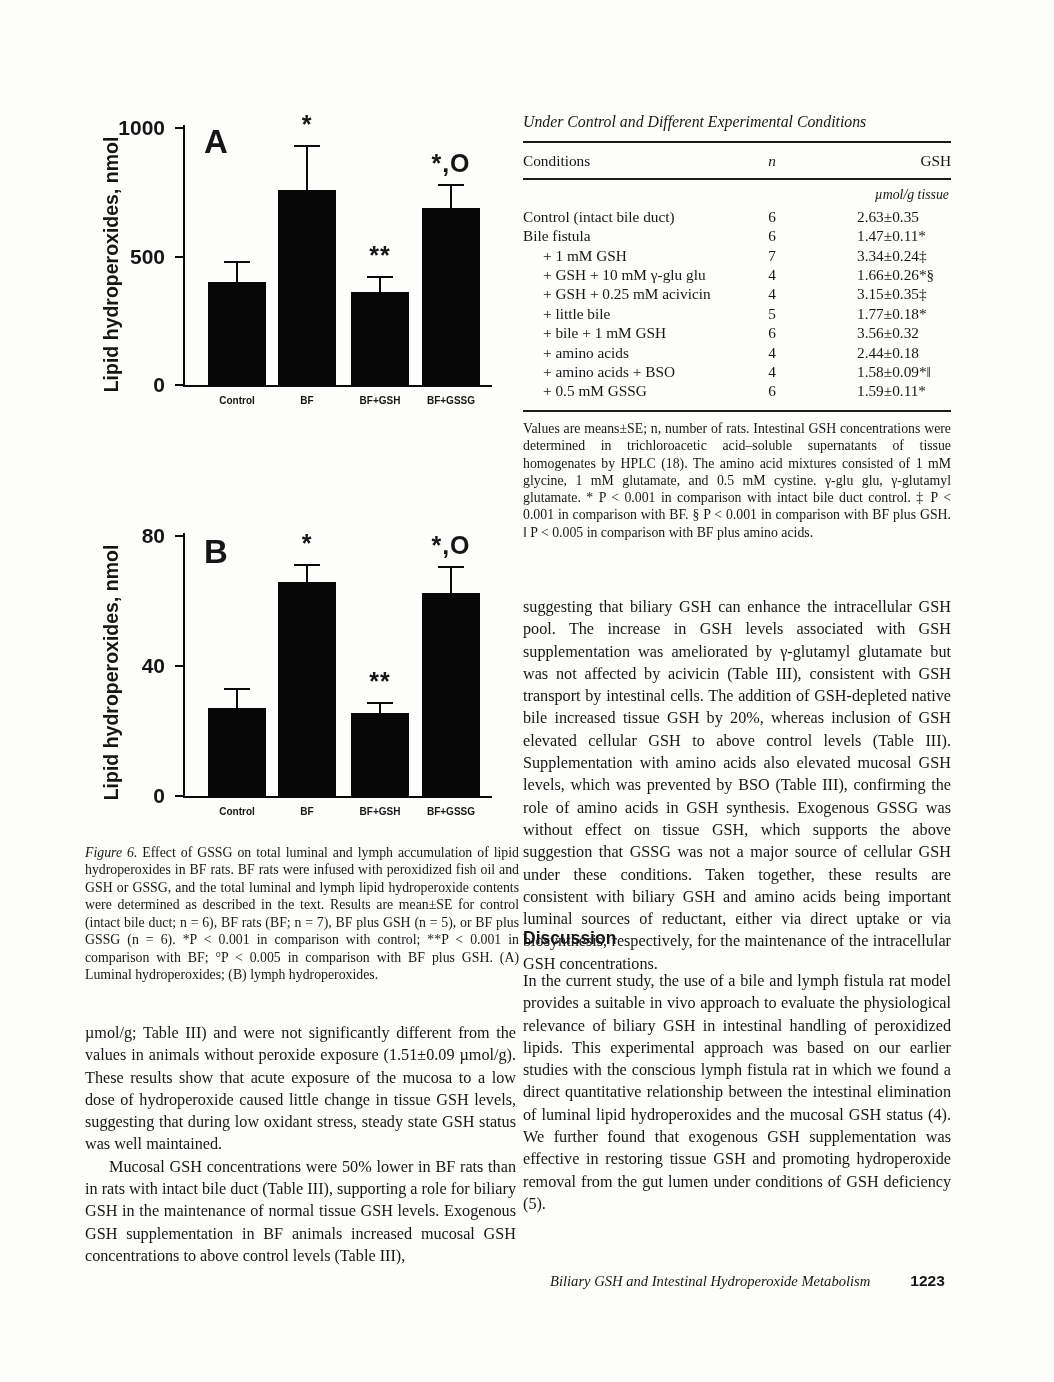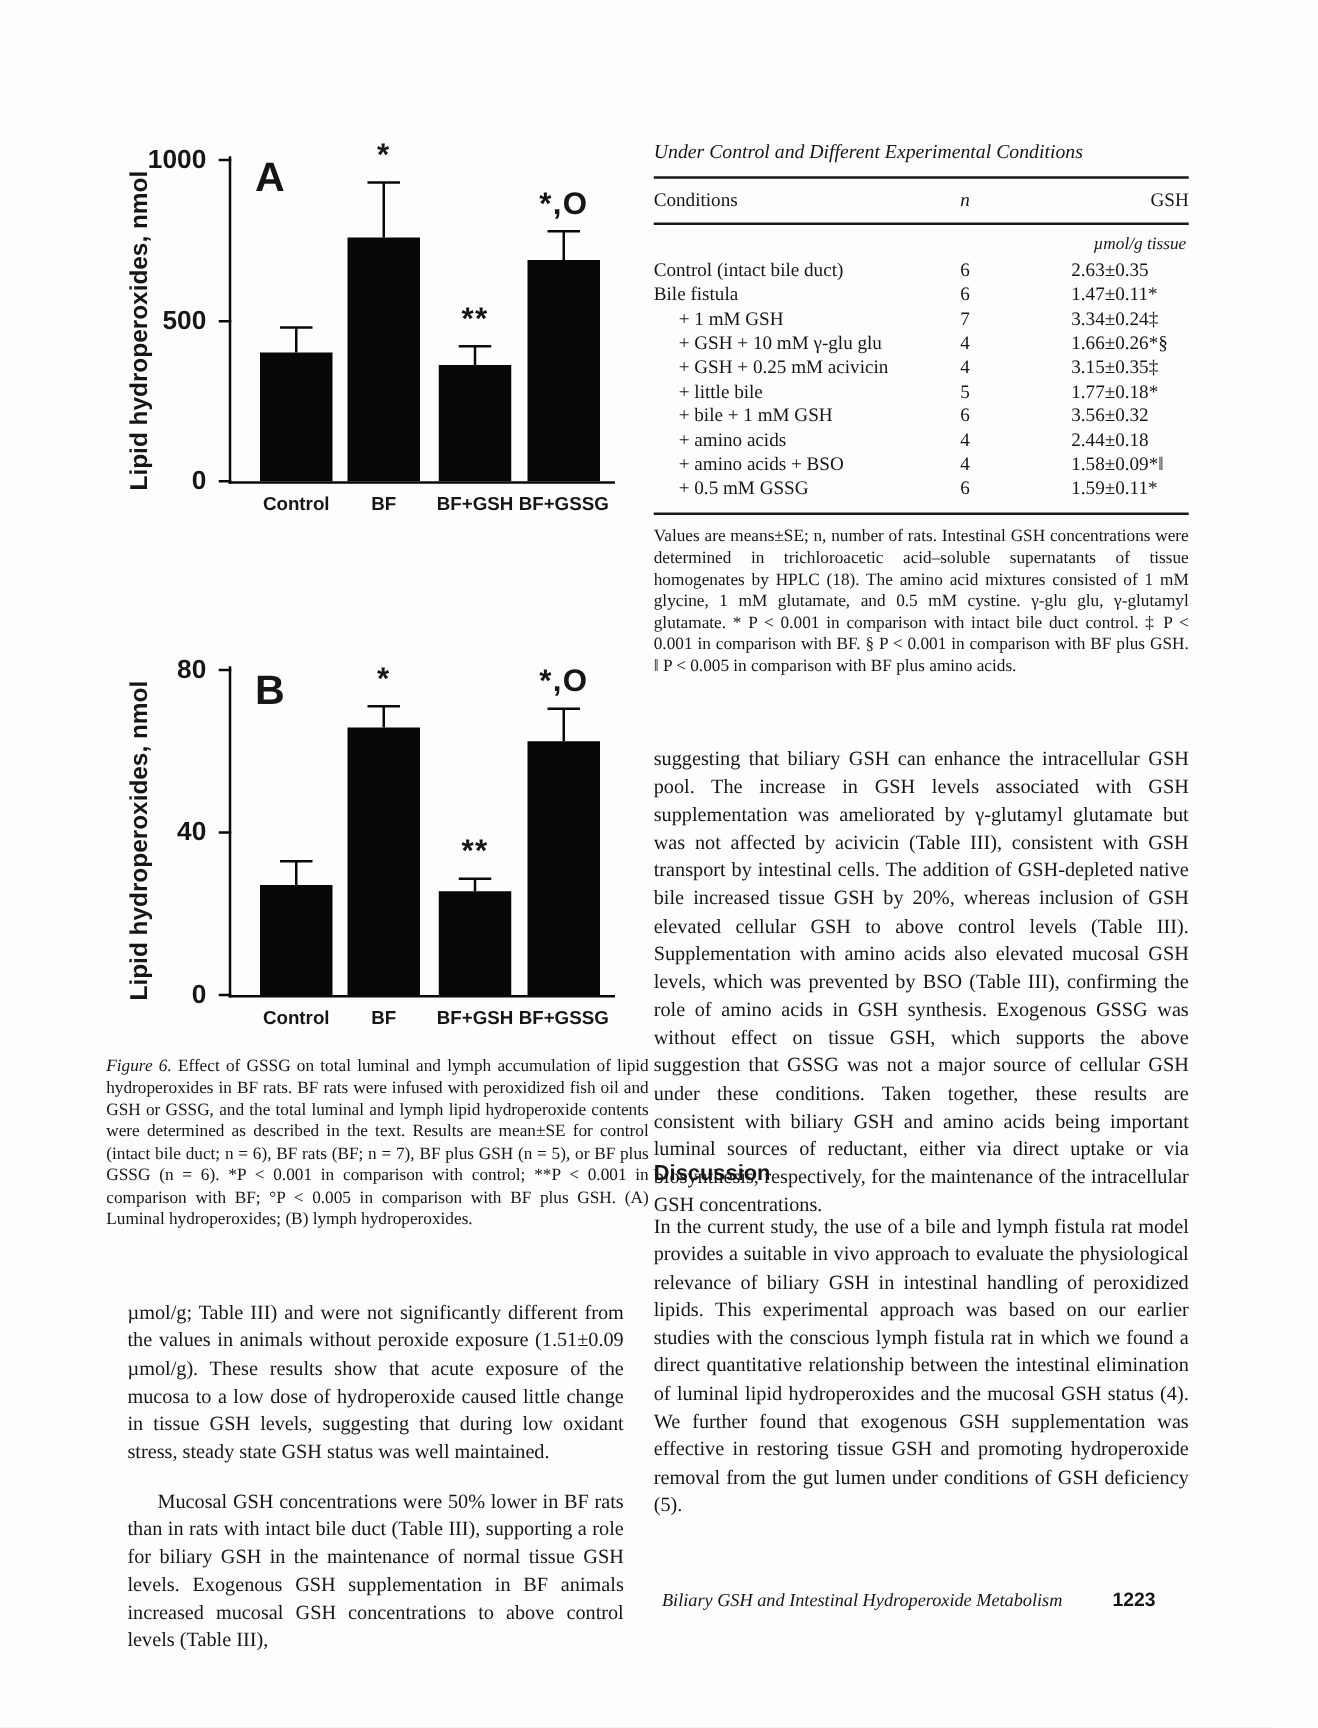--- a/index.html
+++ b/index.html
@@ -16,34 +16,34 @@
   .axis-x{position:absolute;height:2px;background:#0a0a0a;}
   .tickmark{position:absolute;height:2px;background:#0a0a0a;}
   .ticklab{position:absolute;width:72px;text-align:right;
     font-family:"Liberation Sans",sans-serif;font-weight:bold;font-size:21px;line-height:24px;}
   .bar{position:absolute;background:#070707;}
   .whisk{position:absolute;width:2px;background:#0a0a0a;}
   .wcap{position:absolute;height:2px;background:#0a0a0a;}
   .ann{position:absolute;width:140px;text-align:center;
     font-family:"Liberation Sans",sans-serif;font-weight:bold;font-size:25px;letter-spacing:1px;}
   .cat{position:absolute;width:120px;text-align:center;
-    font-family:"Liberation Sans",sans-serif;font-weight:bold;font-size:15px;}
+    font-family:"Liberation Sans",sans-serif;font-weight:bold;font-size:10px;}
   .panel{position:absolute;left:116px;top:20px;
     font-family:"Liberation Sans",sans-serif;font-weight:bold;font-size:33px;}
   .ylab{position:absolute;left:-104px;white-space:nowrap;transform:rotate(-90deg);
     font-family:"Liberation Sans",sans-serif;font-weight:bold;font-size:19.5px;}
   #chartA .ylab{top:150px;}
   #chartB .ylab{top:148px;}
   
   .caption{position:absolute;left:85px;top:830px;width:434px;
     font-size:13.8px;line-height:17.5px;text-align:justify;}
   .caption .cap-label{font-style:italic;}
   .leftbody{position:absolute;left:85px;top:1022px;width:431px;
     font-size:16.2px;line-height:22.3px;text-align:justify;}
-  .leftbody p{margin:17px;}
+  .leftbody p{margin:0;}
   .leftbody p.indent{text-indent:24px;}
   
   .rightcol{position:absolute;left:523px;width:428px;}
   .tblock{top:112px;}
   .ttitle{font-style:italic;font-size:15.8px;line-height:19.5px;}
   .rule{background:#1b1b1b;}
   .rule-top{height:2px;margin-top:9px;}
   .rule-mid{height:2.5px;}
   .rule-bot{height:2.5px;margin-top:9px;}
   .trow{display:grid;grid-template-columns:1fr 58px 150px;
@@ -58,22 +58,22 @@
   .cell-g{padding-left:56px;}
   .cell-c.indent{padding-left:20px;}
   .tfoot{top:420px;font-size:13.8px;line-height:17.3px;text-align:justify;}
   
   .rbody1{top:596px;font-size:16.2px;line-height:22.3px;text-align:justify;}
   .rhead{top:928px;font-family:"Liberation Sans",sans-serif;font-weight:bold;font-size:17.5px;}
   .rbody2{top:970px;font-size:16.2px;line-height:22.3px;text-align:justify;}
   .rbody2 p{margin:0;}
   .rbody2 p.indent{text-indent:24px;}
   
-  .footer{position:absolute;left:513px;top:1272px;width:428px;
-    display:flex;justify-content:center;align-items:baseline;gap:40px;}
+  .footer{position:absolute;left:550px;top:1272px;width:428px;
+    display:flex;justify-content:flex-start;align-items:baseline;gap:40px;}
   .ftitle{font-style:italic;font-size:14.6px;}
   .fpage{font-family:"Liberation Sans",sans-serif;font-weight:bold;font-size:15.5px;}
 </style>
 </head>
 <body>
 
 <div class="page">
 
   <div class="chart" id="chartA">
     <div class="ylab">Lipid hydroperoxides, nmol</div>

